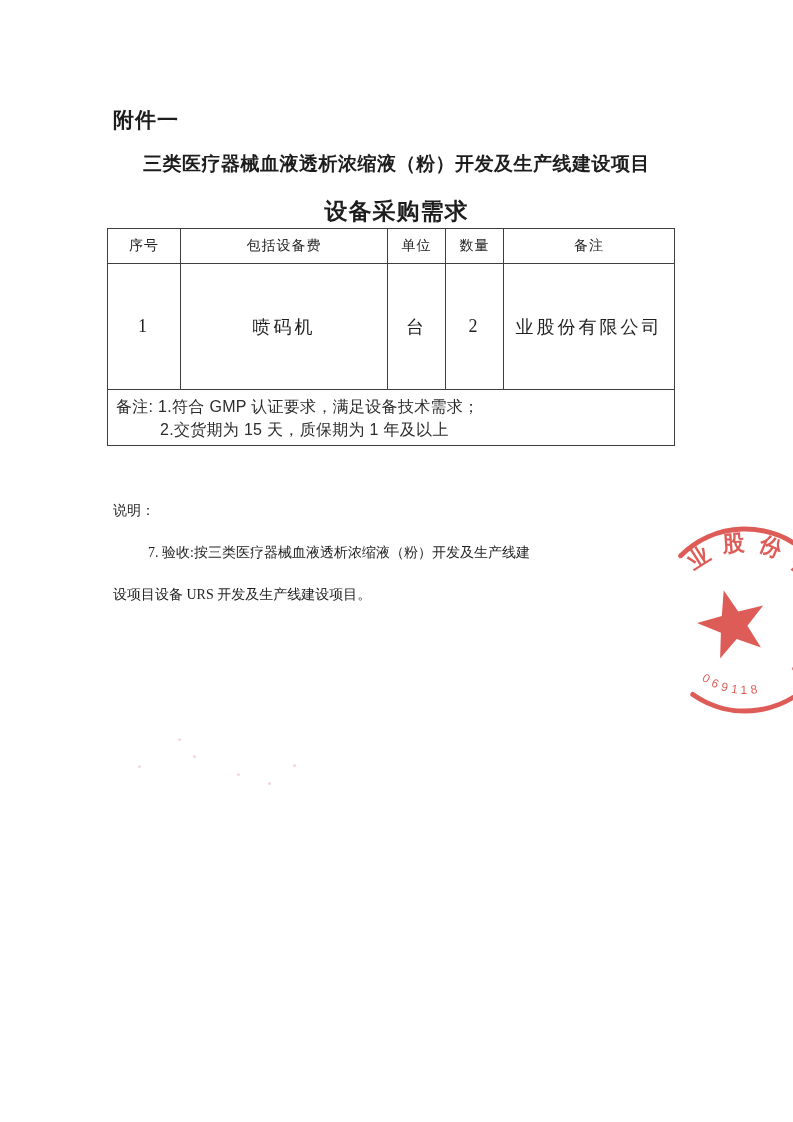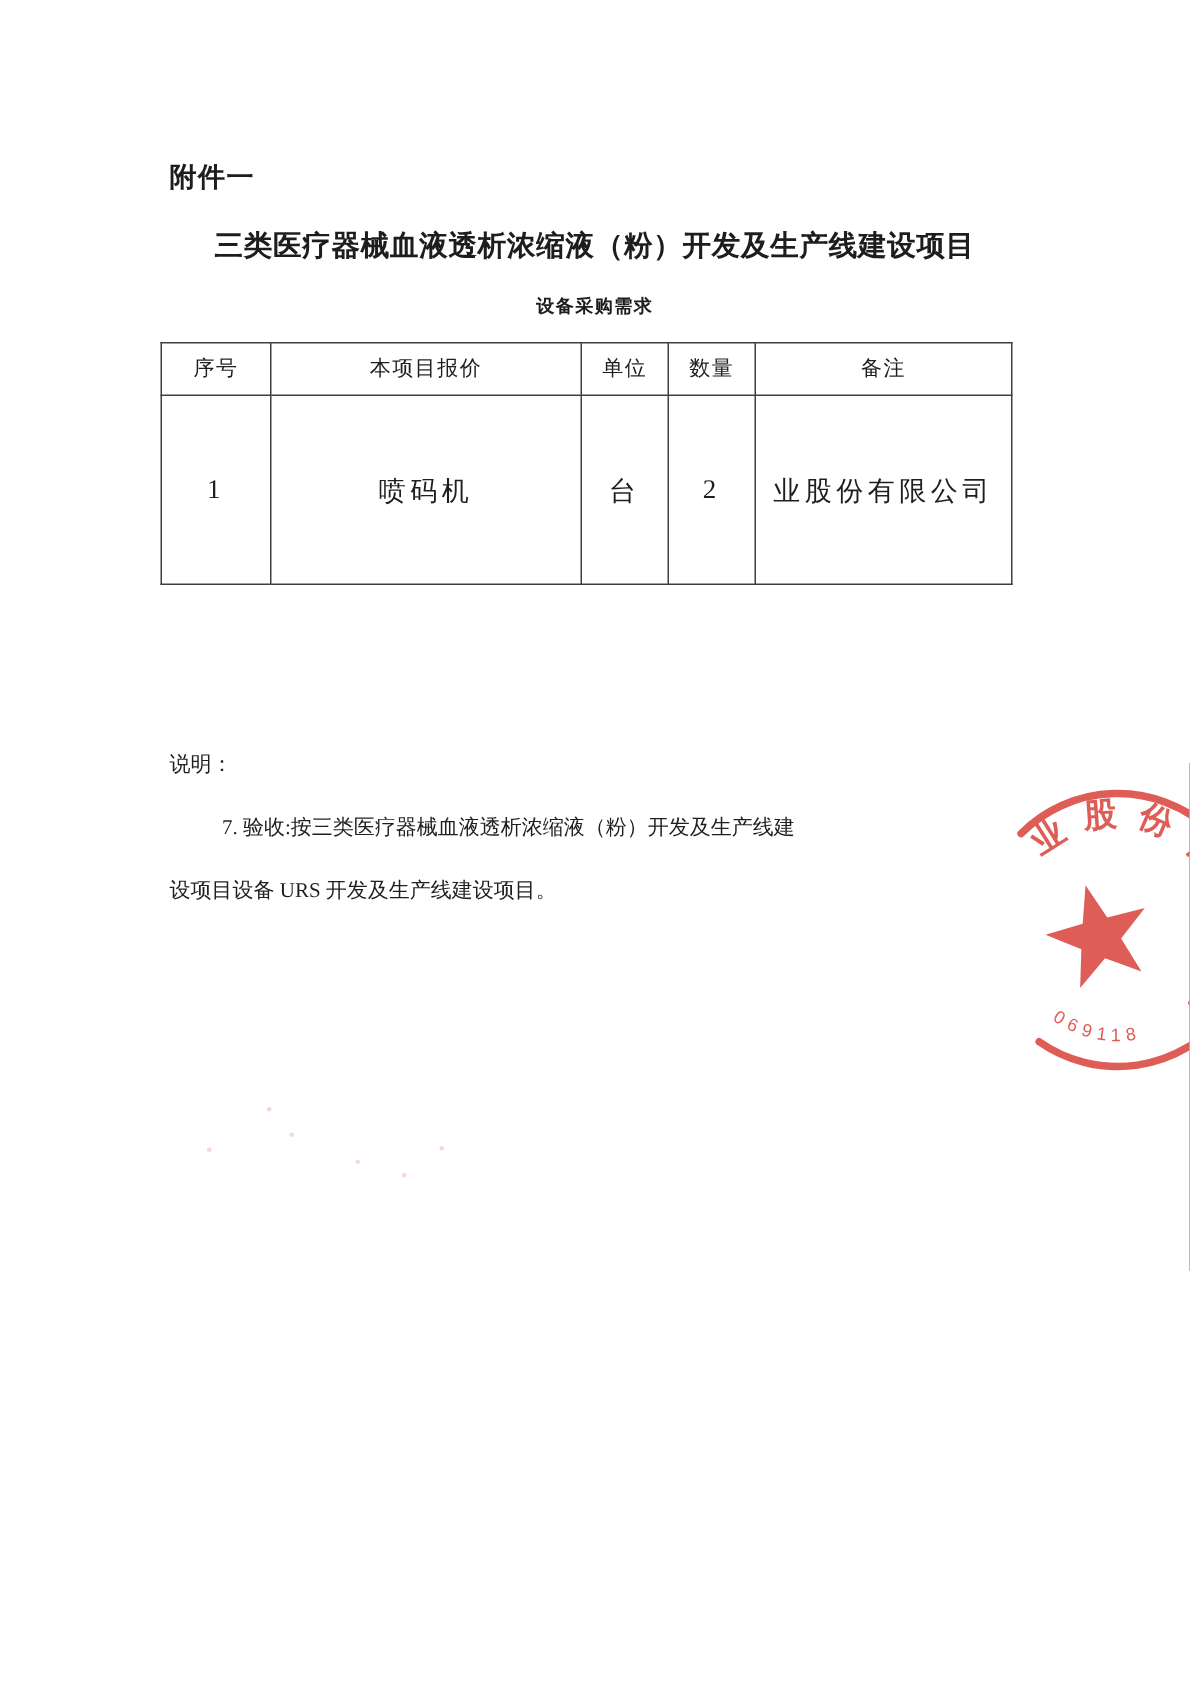--- a/index.html
+++ b/index.html
@@ -9,33 +9,33 @@
     background:#ffffff;
     margin:0 auto;
     overflow:hidden;
     font-family:"Liberation Serif", serif;
     color:#222;
   }
   
   .attachment{
     position:absolute;left:113px;top:106px;
     font-family:"Liberation Sans", sans-serif;
-    font-size:18px;font-weight:bold;color:#1d1d1d;
+    font-size:21px;font-weight:bold;color:#1d1d1d;
     letter-spacing:1px;
   }
   .doc-title{
     position:absolute;left:0;top:151px;width:793px;
     text-align:center;
     font-size:19px;font-weight:bold;color:#1d1d1d;
     letter-spacing:0.5px;
   }
   .doc-subtitle{
     position:absolute;left:0;top:196px;width:793px;
     text-align:center;
-    font-size:12px;font-weight:bold;color:#1d1d1d;
+    font-size:23px;font-weight:bold;color:#1d1d1d;
     letter-spacing:1px;
   }
   
   table.req{
     position:absolute;left:107px;top:228px;
     width:567px;
     border-collapse:collapse;
     table-layout:fixed;
   }
   table.req td,table.req th{
@@ -102,31 +102,37 @@
     <colgroup>
       <col style="width:73px">
         <col style="width:207px">
         <col style="width:58px">
         <col style="width:58px">
         <col style="width:171px">
     </colgroup>
     <tbody>
         <tr class="hdr">
       <th>序号</th>
-      <th>本项目报价</th>
+      <th>包括设备费</th>
       <th>单位</th>
       <th>数量</th>
       <th>备注</th>
     </tr>
     <tr class="data">
       <td>1</td>
       <td>喷码机</td>
       <td>台</td>
       <td>2</td>
       <td>业股份有限公司</td>
+    </tr>
+    <tr class="foot">
+      <td colspan="5">
+        <div class="foot-line"><span>备注:</span> <span>1.符合 GMP 认证要求，满足设备技术需求；</span></div>
+        <div class="foot-line2">2.交货期为 15 天，质保期为 1 年及以上</div>
+      </td>
     </tr>
   </tbody>
     </table>
 
   <div class="notes">
     <div class="n-line">说明：</div>
     <div class="n-line indent">7. 验收:按三类医疗器械血液透析浓缩液（粉）开发及生产线建</div>
     <div class="n-line">设项目设备 URS 开发及生产线建设项目。</div>
   </div>
 

